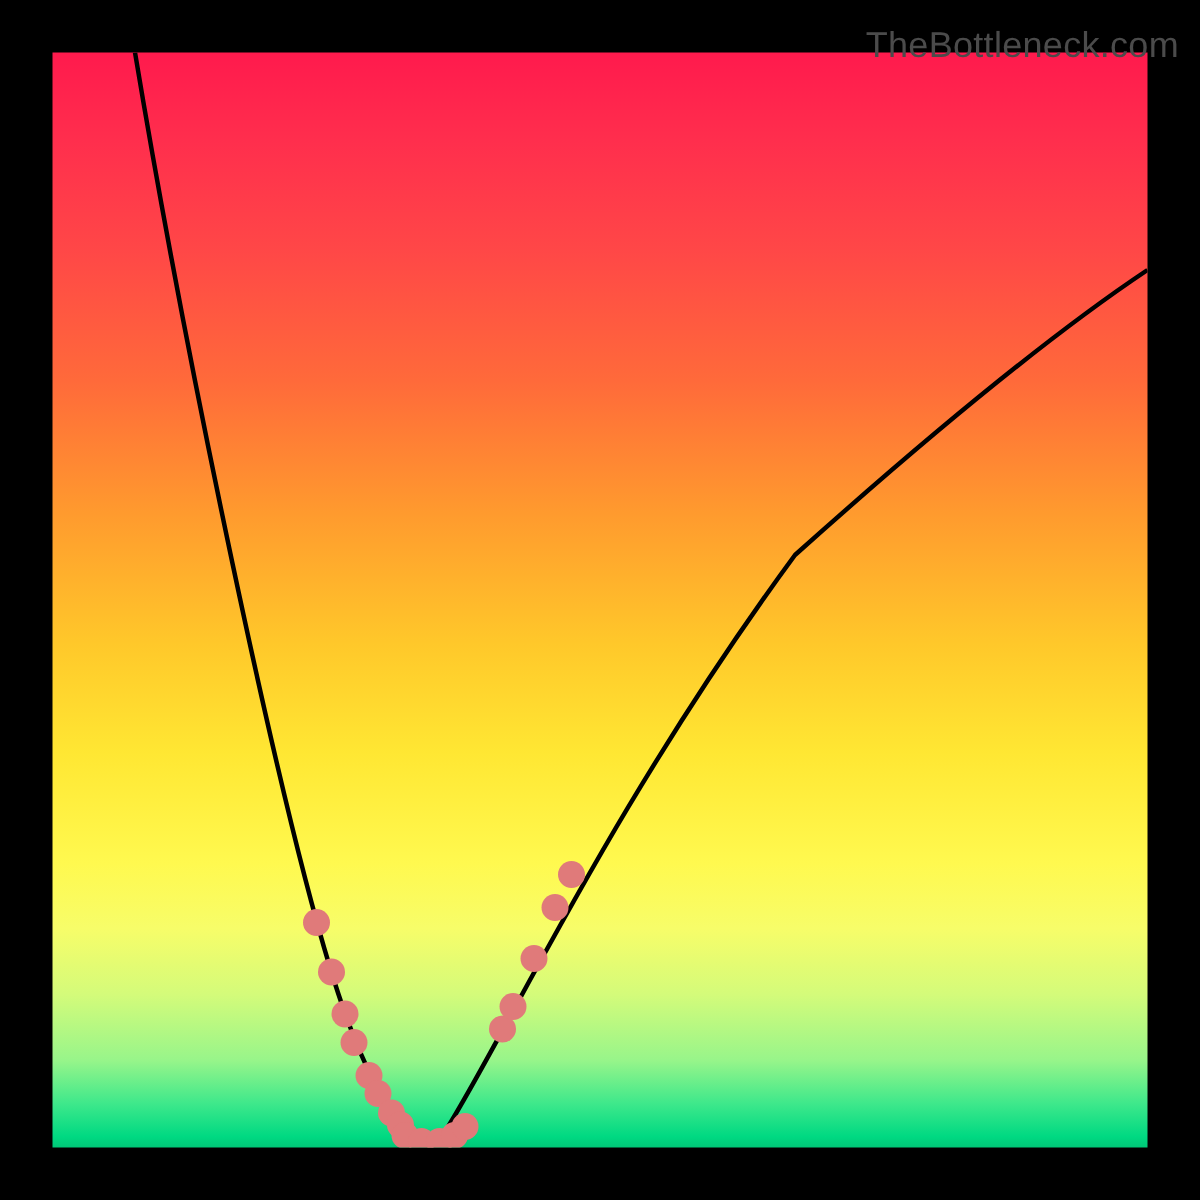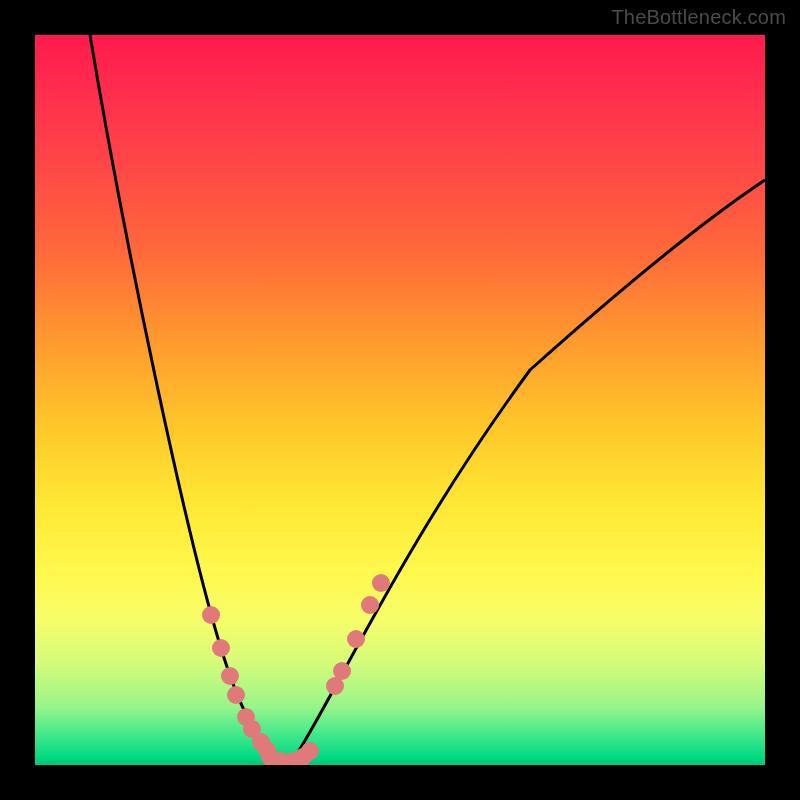--- a/index.html
+++ b/index.html
@@ -43,24 +43,24 @@
   }
   .curves {
     position: absolute;
     left: 0;
     top: 0;
     width: 730px;
     height: 730px;
   }
   .watermark {
     position: absolute;
-    top: 6px;
+    top: 17px;
     right: 14px;
     color: #4b4b4b;
-    font-size: 20px;
+    font-size: 24px;
     letter-spacing: 0.2px;
     font-weight: 400;
     user-select: none;
   }
 </style>
 </head>
 <body>
 
 <div class="frame">
   <div class="plot-area">

